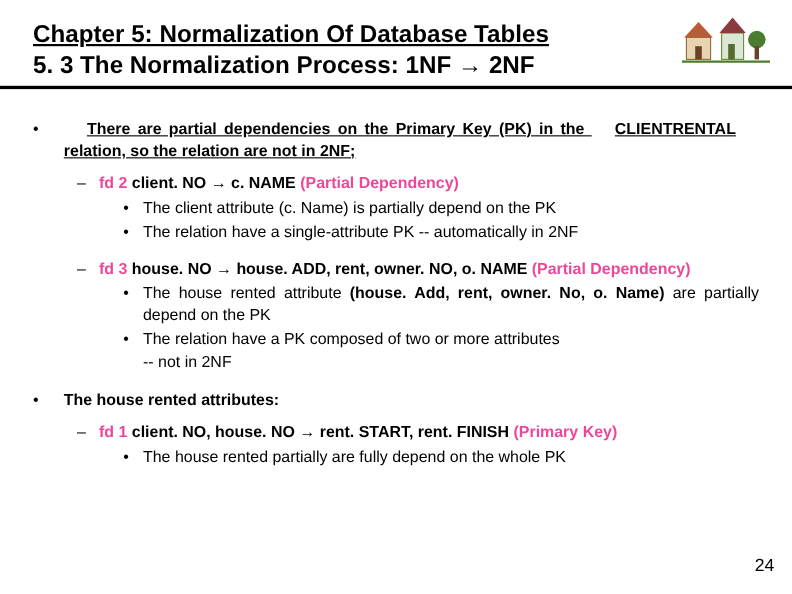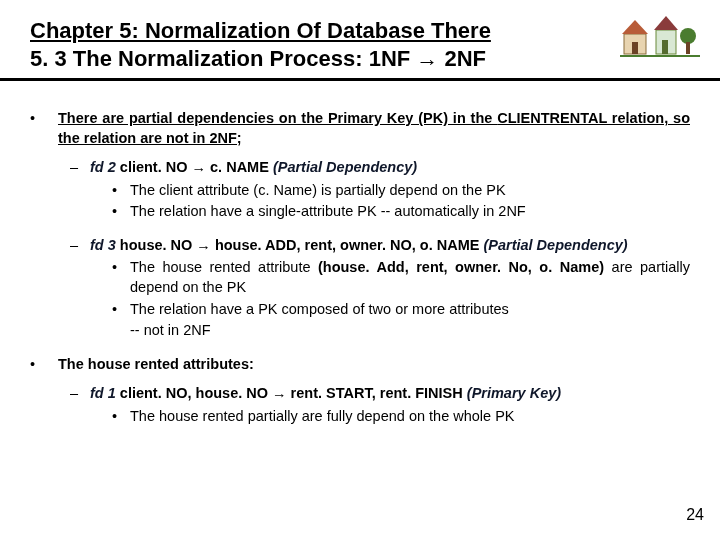--- a/index.html
+++ b/index.html
@@ -52,21 +52,21 @@
   }
   .lvl1 .bullet {
     width: 28px;
     flex-shrink: 0;
   }
   .lvl1 .txt {
     flex: 1;
     font-weight: bold;
     text-align: justify;
   }
-  .lvl1 .txt .ul { text-decoration: underline; }
+  .lvl1 .txt .ul { text-decoration: underline; margin-left: 21px; }
   .lvl2 {
     display: flex;
     margin-left: 40px;
     margin-bottom: 3px;
   }
   .lvl2 .dash {
     width: 20px;
     flex-shrink: 0;
   }
   .lvl2 .txt { flex: 1; }
@@ -76,21 +76,21 @@
     margin-bottom: 2px;
   }
   .lvl3 .dot {
     width: 18px;
     flex-shrink: 0;
   }
   .lvl3 .txt {
     flex: 1;
     text-align: justify;
   }
-  .red { color: #0f172a; font-weight: bold; font-style: italic; }
+  .red { color: #ec4899; font-weight: bold; }
   .bold { font-weight: bold; }
   .block { margin-bottom: 14px; }
   .pagenum {
     position: absolute;
     bottom: 16px;
     right: 16px;
     font-size: 16px;
   }
 </style>
 </head>
@@ -104,21 +104,21 @@
       <rect x="12" y="32" width="6" height="12" fill="#6b4226"></rect>
       <rect x="36" y="20" width="20" height="24" fill="#d9e8d4" stroke="#6b8a3b"></rect>
       <polygon points="34,20 46,6 58,20" fill="#8a3b3b"></polygon>
       <rect x="42" y="30" width="6" height="14" fill="#556b2f"></rect>
       <circle cx="68" cy="26" r="8" fill="#4a7c2f"></circle>
       <rect x="66" y="32" width="4" height="12" fill="#6b4226"></rect>
       <line x1="0" y1="46" x2="80" y2="46" stroke="#4a7c2f" stroke-width="2"></line>
     </svg>
   </div>
 
-  <h1 class="title">Chapter 5: Normalization Of Database There</h1>
+  <h1 class="title">Chapter 5: Normalization Of Database Tables</h1>
   <div class="subtitle">
     <span>5. 3 The Normalization Process: 1NF </span><span class="arrow">→</span><span> 2NF</span>
   </div>
   <hr class="rule">
 
   <div class="content">
 
     <div class="lvl1">
       <div class="bullet">•</div>
       <div class="txt">

